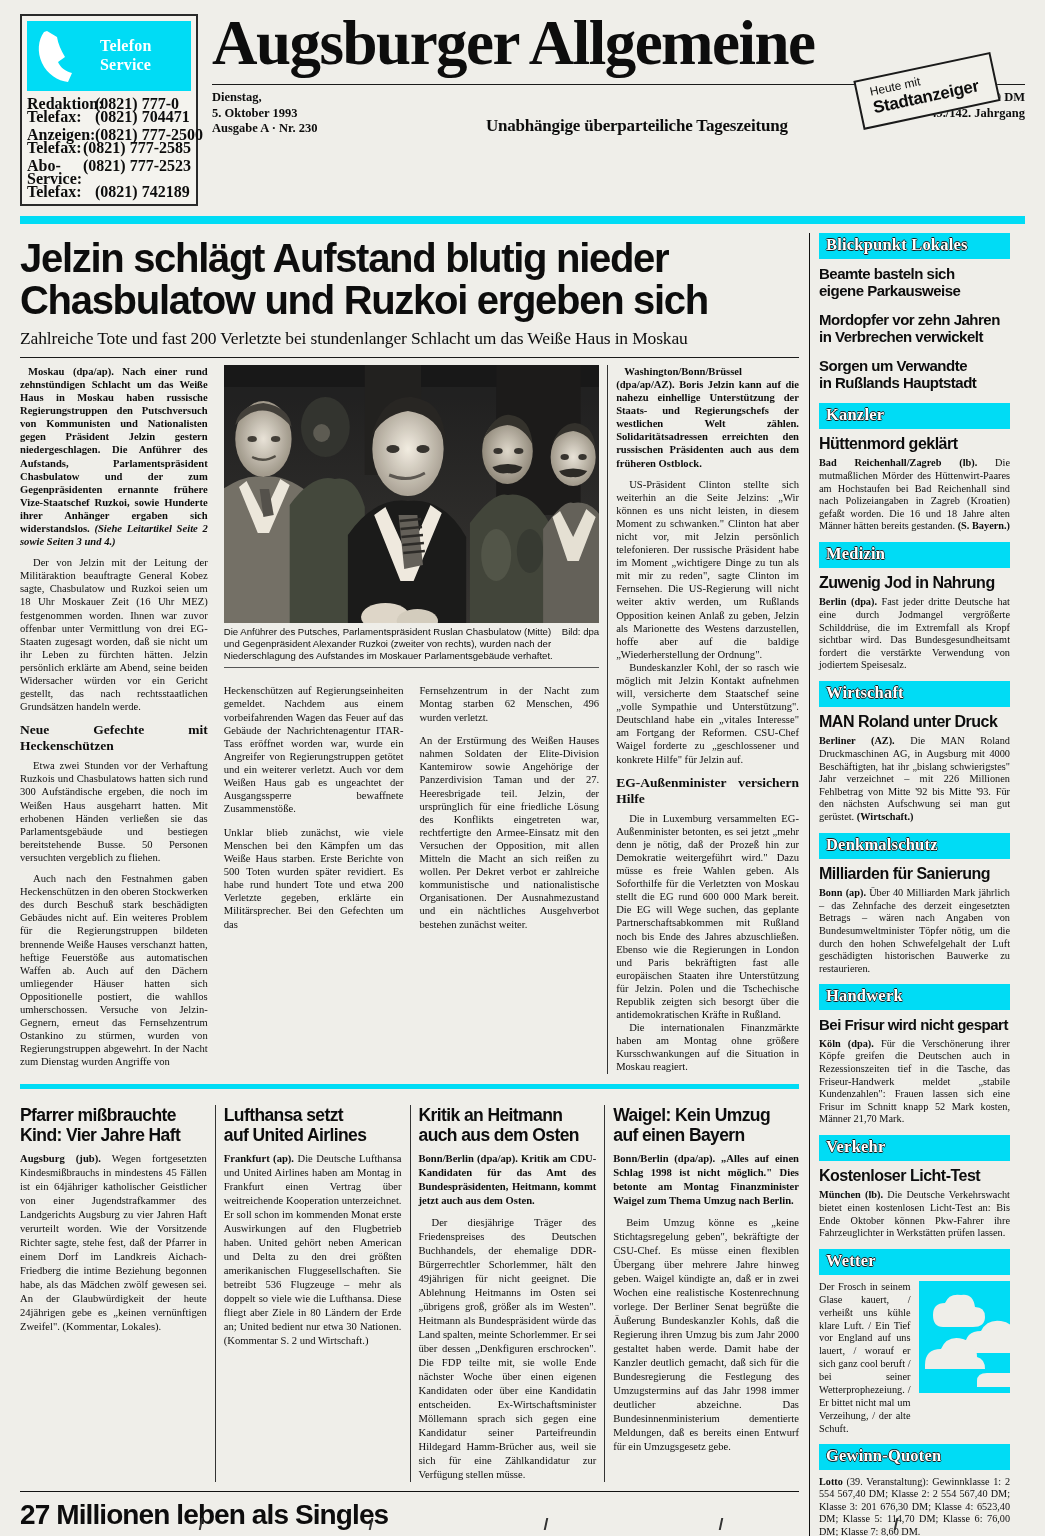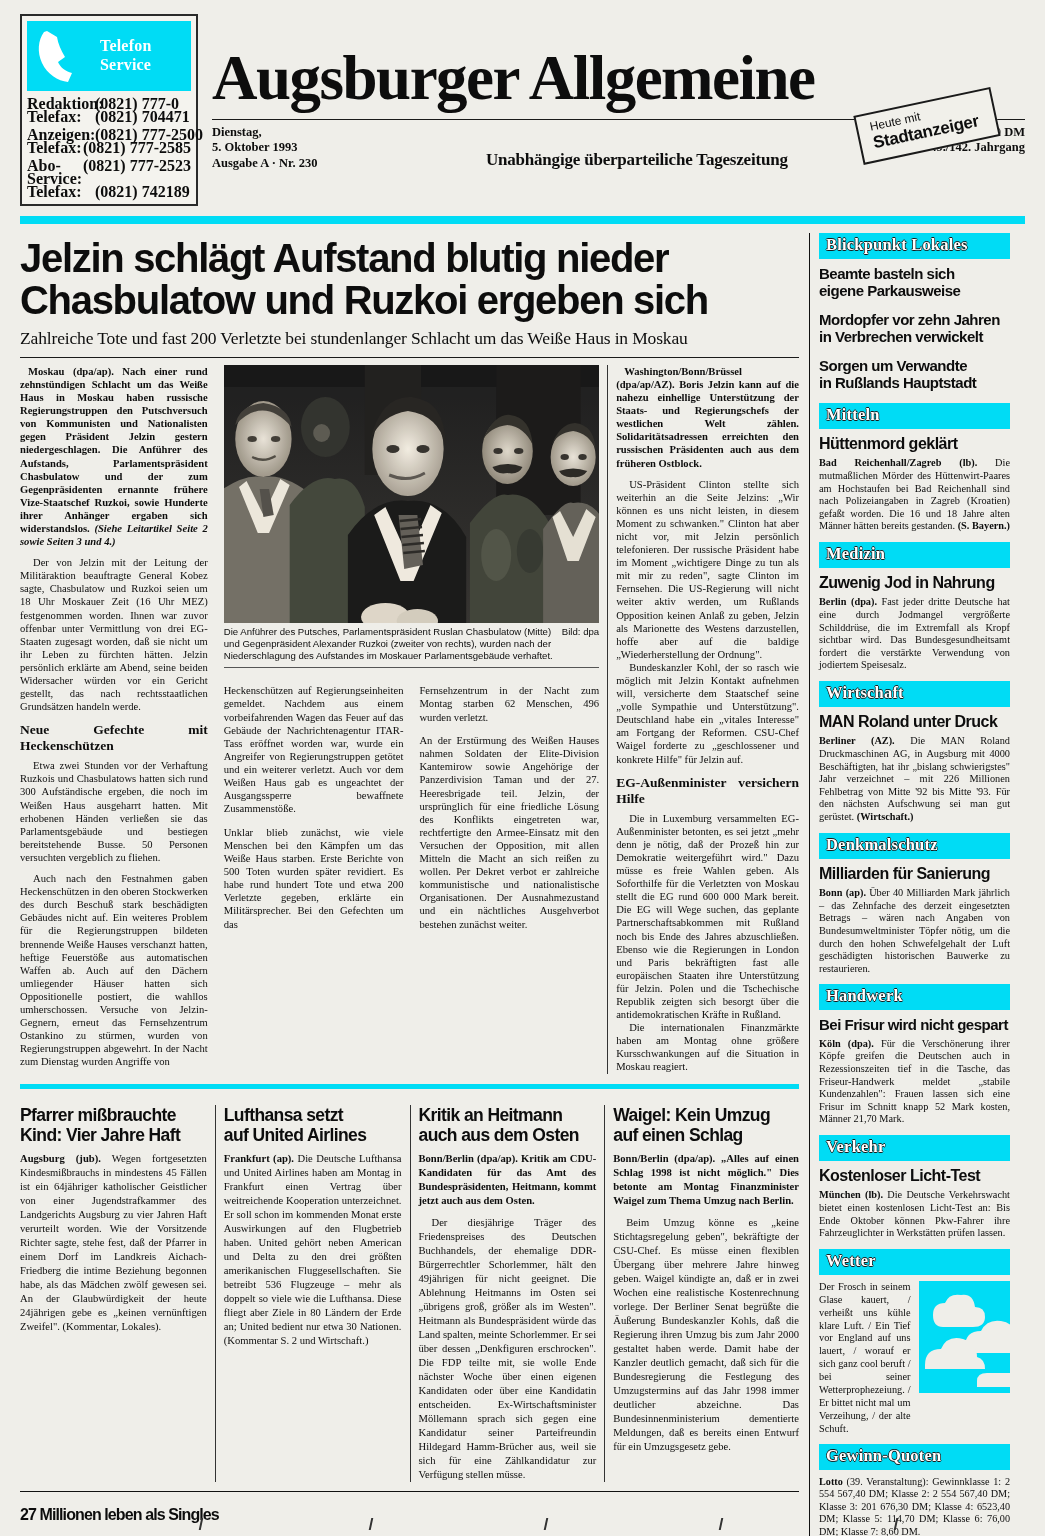--- a/index.html
+++ b/index.html
@@ -8,21 +8,21 @@
   body {
     width:1045px; height:1536px;
     background:#efeee9;
     font-family:"Liberation Serif", serif;
     color:#0d0d0d;
     overflow:hidden;
   }
   .page { position:relative; width:1045px; height:1536px; padding:0 20px; }
 
   
-  .masthead { display:flex; align-items:center; padding-top:14px; }
+  .masthead { display:flex; align-items:flex-start; padding-top:14px; }
   .tel-box { width:178px; border:2px solid #2a2a2a; background:#f4f3ee; padding:5px; }
   .tel-banner { background:#00dcf5; padding:6px 7px 8px 7px; display:flex; align-items:center; gap:4px; position:relative; height:70px; }
   .tel-handset { width:62px; height:58px; position:relative; flex:0 0 62px; }
   .tel-handset svg { position:absolute; left:0; top:0; }
   .tel-words { color:#fff; font-family:"Liberation Serif", serif; font-weight:bold; font-size:16px; line-height:19px; letter-spacing:.2px; }
   .tel-rows { margin-top:6px; }
   .tel-row { display:flex; font-size:16px; line-height:13.4px; font-weight:bold; font-family:"Liberation Serif", serif; }
   .tel-row .lbl { width:68px; }
   .tel-row .val { white-space:nowrap; }
 
@@ -125,21 +125,21 @@
   }
   .b-body { font-size:10.6px; line-height:14px; text-align:justify; hyphens:auto; }
   .b-body p { margin:0; text-indent:13px; }
   .b-body p.noindent { text-indent:0; }
   .b-body p.gap { margin-top:8px; }
 
   
   .singles { margin-top:9px; padding-top:8px; border-top:1.5px solid #111; }
   .s-hl {
     font-family:"Liberation Sans", sans-serif;
-    font-weight:bold; font-size:16px; line-height:29px; letter-spacing:-.9px;
+    font-weight:bold; font-size:28px; line-height:29px; letter-spacing:-.9px;
   }
   .s-sub { font-size:15px; line-height:18px; margin-top:3px; }
   .s-cols { display:flex; margin-top:7px; }
   .s-cols .sc { width:50%; font-size:10.6px; line-height:13.1px; text-align:justify; hyphens:auto; }
   .s-cols .sc:first-child { padding-right:9px; }
   .s-cols .sc:last-child { padding-left:9px; }
   .s-cols p { margin:0; text-indent:13px; }
   .s-cols p.noindent { text-indent:0; }
 
   
@@ -393,21 +393,21 @@
             <div>auch aus dem Osten</div>
           </div>
           <div class="b-body">
             <p class="noindent b"><span>Bonn/Berlin (dpa/ap).</span><span> Kritik am CDU-Kandidaten für das Amt des Bundespräsidenten, Heitmann, kommt jetzt auch aus dem Osten.</span></p>
             <p class="gap">Der diesjährige Träger des Friedenspreises des Deutschen Buchhandels, der ehemalige DDR-Bürgerrechtler Schorlemmer, hält den 49jährigen für nicht geeignet. Die Ablehnung Heitmanns im Osten sei „übrigens groß, größer als im Westen". Heitmann als Bundespräsident würde das Land spalten, meinte Schorlemmer. Er sei über dessen „Denkfiguren erschrocken". Die FDP teilte mit, sie wolle Ende nächster Woche über einen eigenen Kandidaten oder über eine Kandidatin entscheiden. Ex-Wirtschaftsminister Möllemann sprach sich gegen eine Kandidatur seiner Parteifreundin Hildegard Hamm-Brücher aus, weil sie sich für eine Zählkandidatur zur Verfügung stellen müsse.</p>
           </div>
         </div>
         <div class="bcol">
           <div class="b-hl">
             <div>Waigel: Kein Umzug</div>
-            <div>auf einen Schlag</div>
+            <div>auf einen Bayern</div>
           </div>
           <div class="b-body">
             <p class="noindent b"><span>Bonn/Berlin (dpa/ap).</span><span> „Alles auf einen Schlag 1998 ist nicht möglich." Dies betonte am Montag Finanzminister Waigel zum Thema Umzug nach Berlin.</span></p>
             <p class="gap">Beim Umzug könne es „keine Stichtagsregelung geben", bekräftigte der CSU-Chef. Es müsse einen flexiblen Übergang über mehrere Jahre hinweg geben. Waigel kündigte an, daß er in zwei Wochen eine realistische Kostenrechnung vorlege. Der Berliner Senat begrüßte die Äußerung Bundeskanzler Kohls, daß die Regierung ihren Umzug bis zum Jahr 2000 gestaltet haben werde. Damit habe der Kanzler deutlich gemacht, daß sich für die Bundesregierung die Festlegung des Umzugstermins auf das Jahr 1998 immer deutlicher abzeichne. Das Bundesinnenministerium dementierte Meldungen, daß es bereits einen Entwurf für ein Umzugsgesetz gebe.</p>
           </div>
         </div>
       </div>
 
       <div class="singles">
         <div class="s-hl">27 Millionen leben als Singles</div>
@@ -441,21 +441,21 @@
           <div>in Verbrechen verwickelt</div>
         </div>
       </div>
       <div class="rail-item">
         <div class="rail-hl">
           <div>Sorgen um Verwandte</div>
           <div>in Rußlands Hauptstadt</div>
         </div>
       </div>
 
-      <div class="rail-head">Mitteln</div>
+      <div class="rail-head">Kanzler</div>
       <div class="rail-hl big">Hüttenmord geklärt</div>
       <div class="rail-body">
         <p><span class="b">Bad Reichenhall/Zagreb (lb).</span><span> Die mutmaßlichen Mörder des Hüttenwirt-Paares am Hochstaufen bei Bad Reichenhall sind nach Polizeiangaben in Zagreb (Kroatien) gefaßt worden. Die 16 und 18 Jahre alten Männer hätten bereits gestanden. </span><span class="b">(S. Bayern.)</span></p>
       </div>
 
       <div class="rail-head">Medizin</div>
       <div class="rail-hl big">Zuwenig Jod in Nahrung</div>
       <div class="rail-body">
         <p><span class="b">Berlin (dpa).</span><span> Fast jeder dritte Deutsche hat eine durch Jodmangel vergrößerte Schilddrüse, die im Extremfall als Kropf sichtbar wird. Das Bundesgesundheitsamt fordert die verstärkte Verwendung von jodiertem Speisesalz.</span></p>
       </div>

